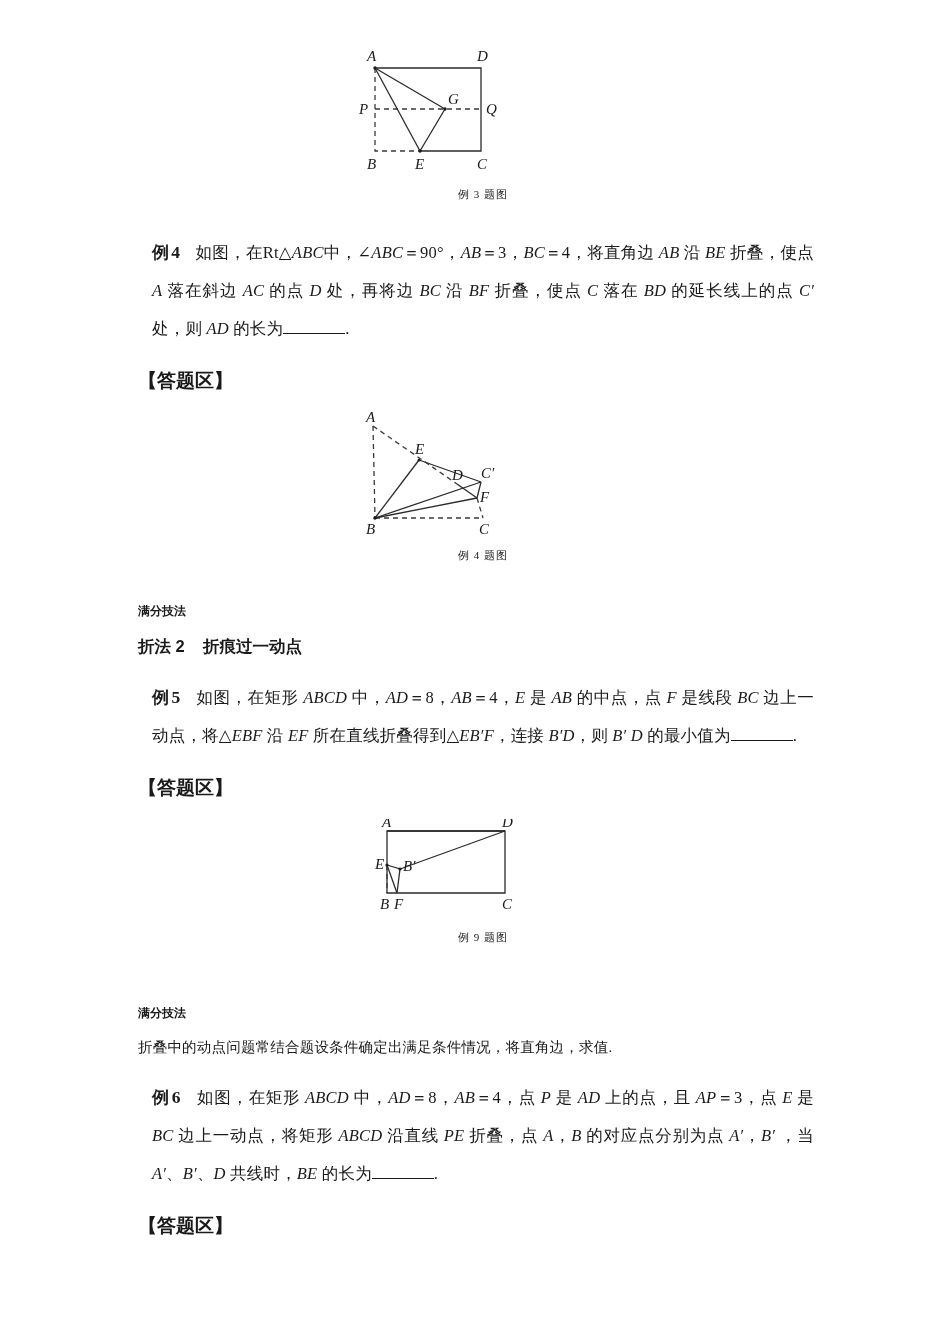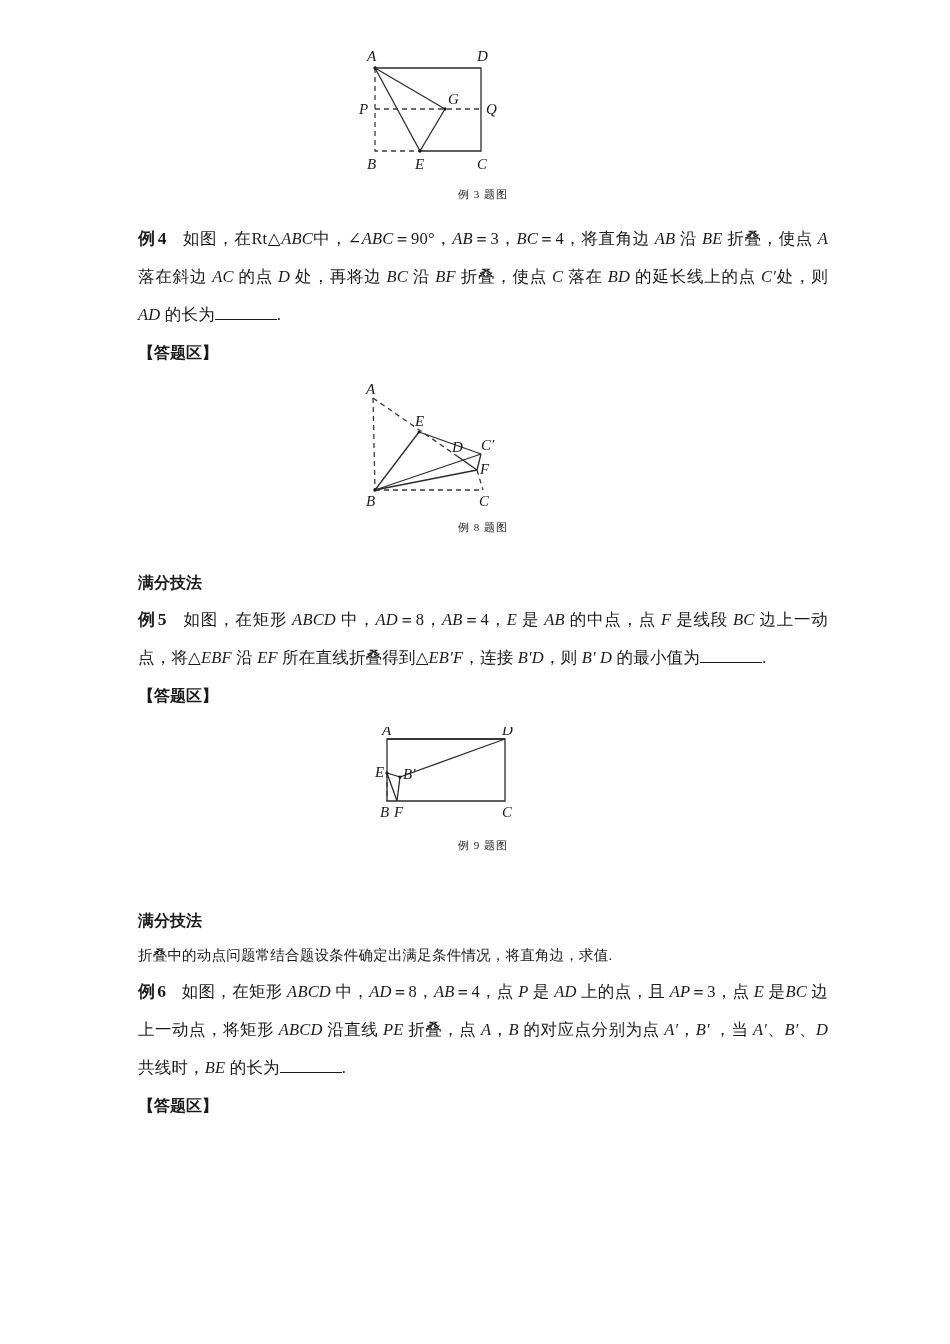--- a/index.html
+++ b/index.html
@@ -29,48 +29,48 @@
     width: 690px;
   }
 
   
   .para {
     font-size: 16.5px;
     line-height: 38px;
     text-align: justify;
     text-justify: inter-ideograph;
     letter-spacing: 0.2px;
-    margin: 0;
+    margin: 14px;
   }
   .para .lbl {
     font-weight: bold;
     font-family: "Liberation Sans", "DejaVu Sans", sans-serif;
     font-size: 17px;
   }
   .para .num {
     font-weight: bold;
     font-family: "Liberation Serif", serif;
     font-size: 17.5px;
     padding: 0 2px;
   }
   .it {
     font-style: italic;
     font-family: "Liberation Serif", "DejaVu Serif", serif;
   }
   .ans-zone {
     font-family: Liberation Sans, sans-serif;
     font-weight: bold;
-    font-size: 16px;
+    font-size: 19px;
     line-height: 38px;
     margin: 0;
   }
   .tip-head {
     font-family: "Liberation Sans", "DejaVu Sans", sans-serif;
     font-weight: bold;
-    font-size: 16px;
+    font-size: 12px;
     line-height: 34px;
     margin: 0;
   }
   .tip-body {
     font-size: 14.5px;
     line-height: 34px;
     margin: 0;
     letter-spacing: 0.2px;
   }
   .method-head {
@@ -171,27 +171,28 @@
       <circle class="dot" cx="22" cy="106" r="1.8"></circle>
       <circle class="dot" cx="66" cy="48" r="1.5"></circle>
       <text class="lab" x="13" y="10">A</text>
       <text class="lab" x="62" y="42">E</text>
       <text class="lab" x="99" y="68">D</text>
       <text class="lab" x="128" y="66">C′</text>
       <text class="lab" x="127" y="90">F</text>
       <text class="lab" x="13" y="122">B</text>
       <text class="lab" x="126" y="122">C</text>
     </svg>
-    <div class="fig-caption">例 8 题图</div>
+    <div class="fig-caption">例 4 题图</div>
   </div>
 
   <div class="spacer-md"></div>
 
   <p class="tip-head">满分技法</p>
 
+  <p class="method-head"><span>折法 2</span>&nbsp;&nbsp;&nbsp;&nbsp;<span>折痕过一动点</span></p>
 
   <p class="para">
     <span class="lbl">例</span><span class="num">5</span>&nbsp;&nbsp;&nbsp;<span>如图，在矩形 </span><span class="it">ABCD</span><span> 中，</span><span class="it">AD</span><span>＝8，</span><span class="it">AB</span><span>＝4，</span><span class="it">E</span><span> 是 </span><span class="it">AB</span><span> 的中点，点 </span><span class="it">F</span><span> 是线段 </span><span class="it">BC</span><span> 边上一</span><span>动点，将△</span><span class="it">EBF</span><span> 沿 </span><span class="it">EF</span><span> 所在直线折叠得到△</span><span class="it">EB′F</span><span>，连接 </span><span class="it">B′D</span><span>，则 </span><span class="it">B′</span><span> </span><span class="it">D</span><span> 的最小值为</span><span class="blank"></span><span>.</span>
   </p>
 
   <p class="ans-zone">【答题区】</p>
 
   <div class="spacer-sm"></div>
 
   <div class="figure">

